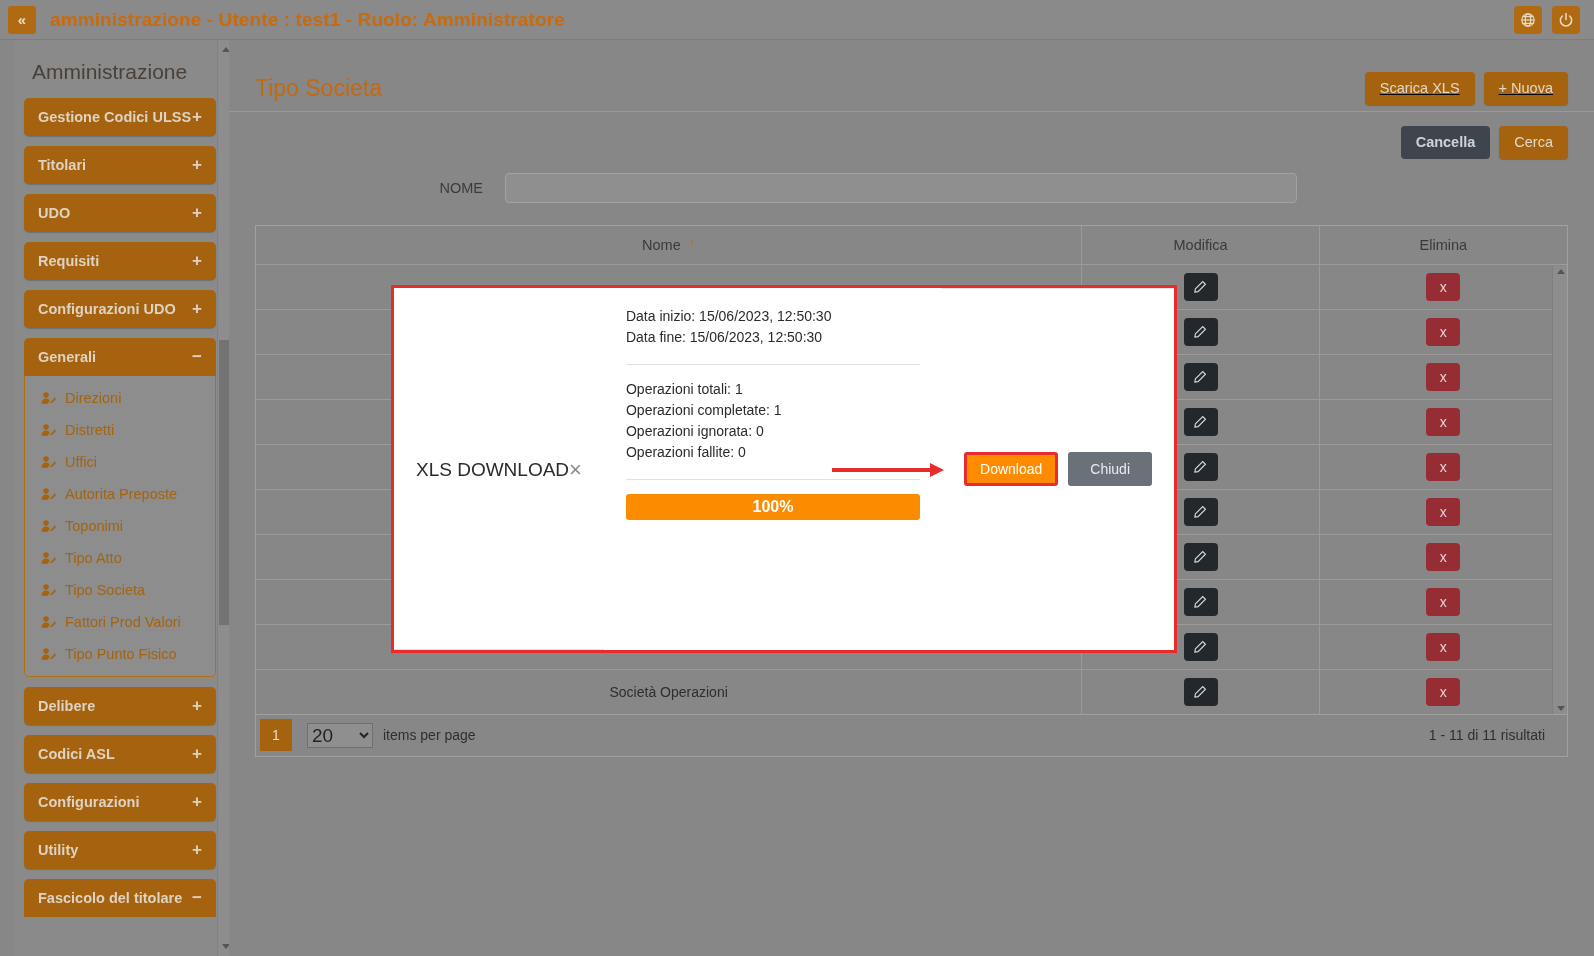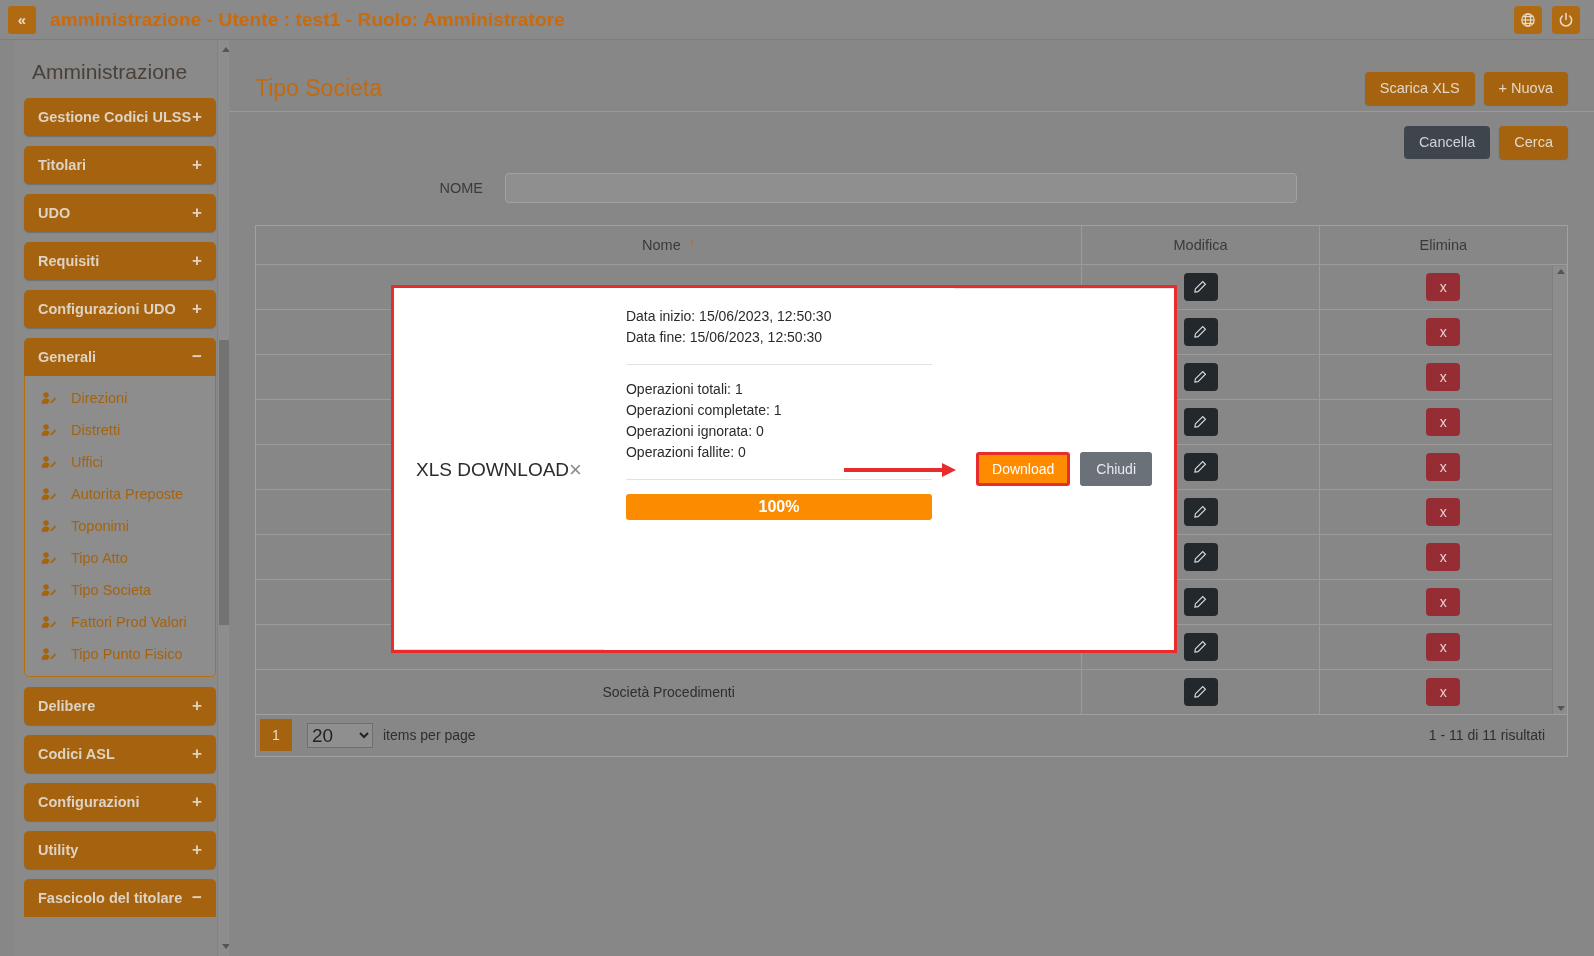--- a/index.html
+++ b/index.html
@@ -98,21 +98,21 @@
   .sb-pm { font-size: 17px; line-height: 10px; font-weight: bold; }
   .sb-sub {
     border: 1px solid #b4700f;
     border-top: none;
     border-radius: 0 0 5px 5px;
     background: rgba(255,255,255,0.03);
     padding: 6px 0 6px 0;
   }
   .sb-sub-item {
     display: flex; align-items: center;
-    gap: 14px;
+    gap: 8px;
     padding: 8px 10px 8px 16px;
     color: #a5630f;
     font-size: 14.5px;
     cursor: pointer;
   }
   .sb-sub-item svg { flex: none; }
 
   
   .sb-scroll {
     position: absolute; top: 0; right: 9px;
@@ -152,33 +152,33 @@
     padding: 26px 26px 0 26px;
     height: 72px;
     border-bottom: 1px solid #9a9a9a;
   }
   .page-title {
     color: #c26a0f;
     font-size: 23px;
   }
   .page-head-actions {
     margin-left: auto;
-    display: flex; gap: 9px;
+    display: flex; gap: 9px; text-decoration: underline;
   }
   .btn {
     border: none;
     border-radius: 4px;
     font-family: "Liberation Sans", sans-serif;
     font-size: 14.5px;
     padding: 8px 15px;
     cursor: pointer;
     line-height: 1.15;
   }
   .btn-orange { background: #a5630f; color: #e3d7c6; box-shadow: 0 1px 1px rgba(0,0,0,.2); }
-  .btn-dark { background: #3e454d; color: #cfd3d8; }
+  .btn-dark { background: #3e454d; color: #cfd3d8; font-weight: bold; }
 
   .search-row {
     display: flex; justify-content: flex-end;
     gap: 9px;
     padding: 14px 26px 0 26px;
   }
   .form-row {
     display: flex; align-items: center;
     padding: 14px 26px 0 26px;
   }
@@ -350,21 +350,21 @@
     border: 3px solid #e82c2c;
     border-radius: 3px;
     padding: 6px 13px;
     font-size: 14px;
     font-family: "Liberation Sans", sans-serif;
     cursor: pointer;
   }
   .btn-chiudi {
     background: #6b7179; color: #e9ebee;
     border: none; border-radius: 3px;
-    padding: 9px 16px;
+    padding: 9px 22px;
     font-size: 14px;
     font-family: "Liberation Sans", sans-serif;
     cursor: pointer;
   }
   
   .ann-arrow {
     position: absolute;
     left: -110px; top: 50%;
     transform: translateY(-50%);
     width: 118px; height: 14px;
@@ -670,21 +670,21 @@
             <tr>
               <td class="col-nome"></td>
               <td class="col-mod"><span class="icon-btn-edit">
                   <svg width="15" height="15" viewBox="0 0 16 16" fill="none" stroke="#d8dadd" stroke-width="1.2">
                     <path d="M2.5 10.6 L10.4 2.7 L13.3 5.6 L5.4 13.5 L2 14 Z"></path>
                   </svg>
                 </span></td>
               <td class="col-eli"><span class="icon-btn-del">x</span></td>
             </tr>
             <tr>
-              <td class="col-nome">Società Procedimenti</td>
+              <td class="col-nome">Società Operazioni</td>
               <td class="col-mod"><span class="icon-btn-edit">
                   <svg width="15" height="15" viewBox="0 0 16 16" fill="none" stroke="#d8dadd" stroke-width="1.2">
                     <path d="M2.5 10.6 L10.4 2.7 L13.3 5.6 L5.4 13.5 L2 14 Z"></path>
                   </svg>
                 </span></td>
               <td class="col-eli"><span class="icon-btn-del">x</span></td>
             </tr>
             <tr>
               <td class="col-nome">Società partecipata a capitale interamente pubblico</td>
               <td class="col-mod"></td>

